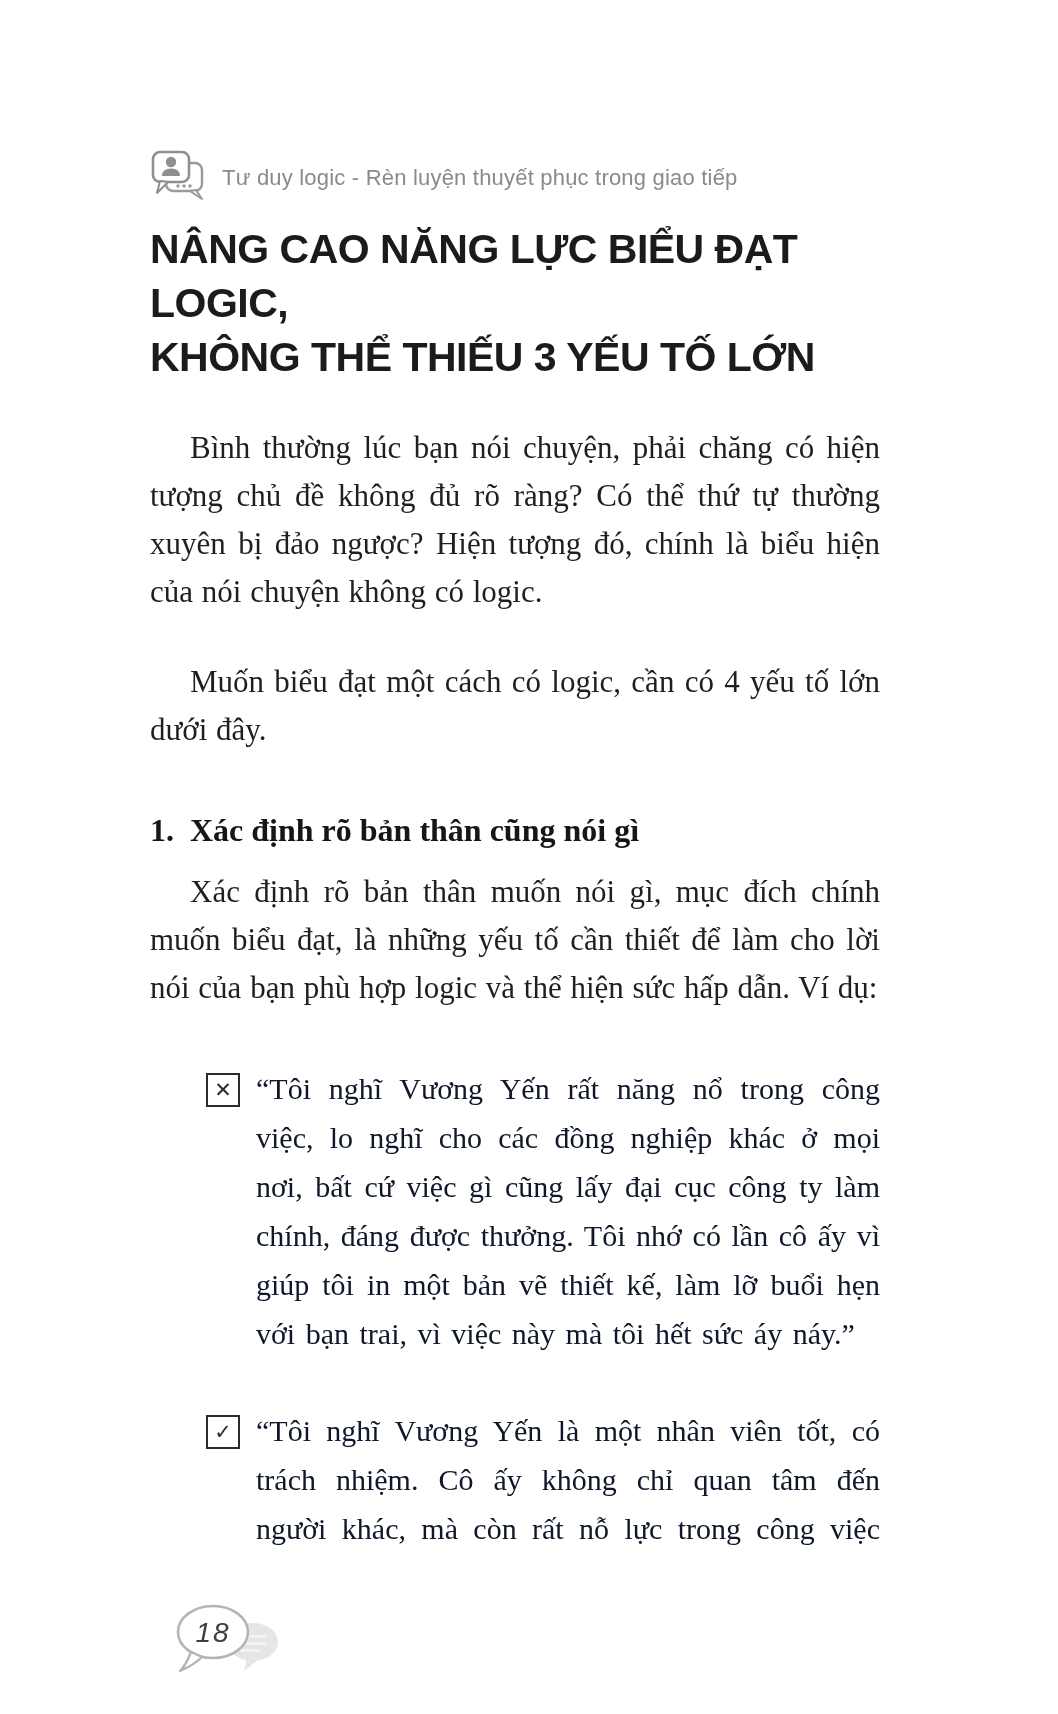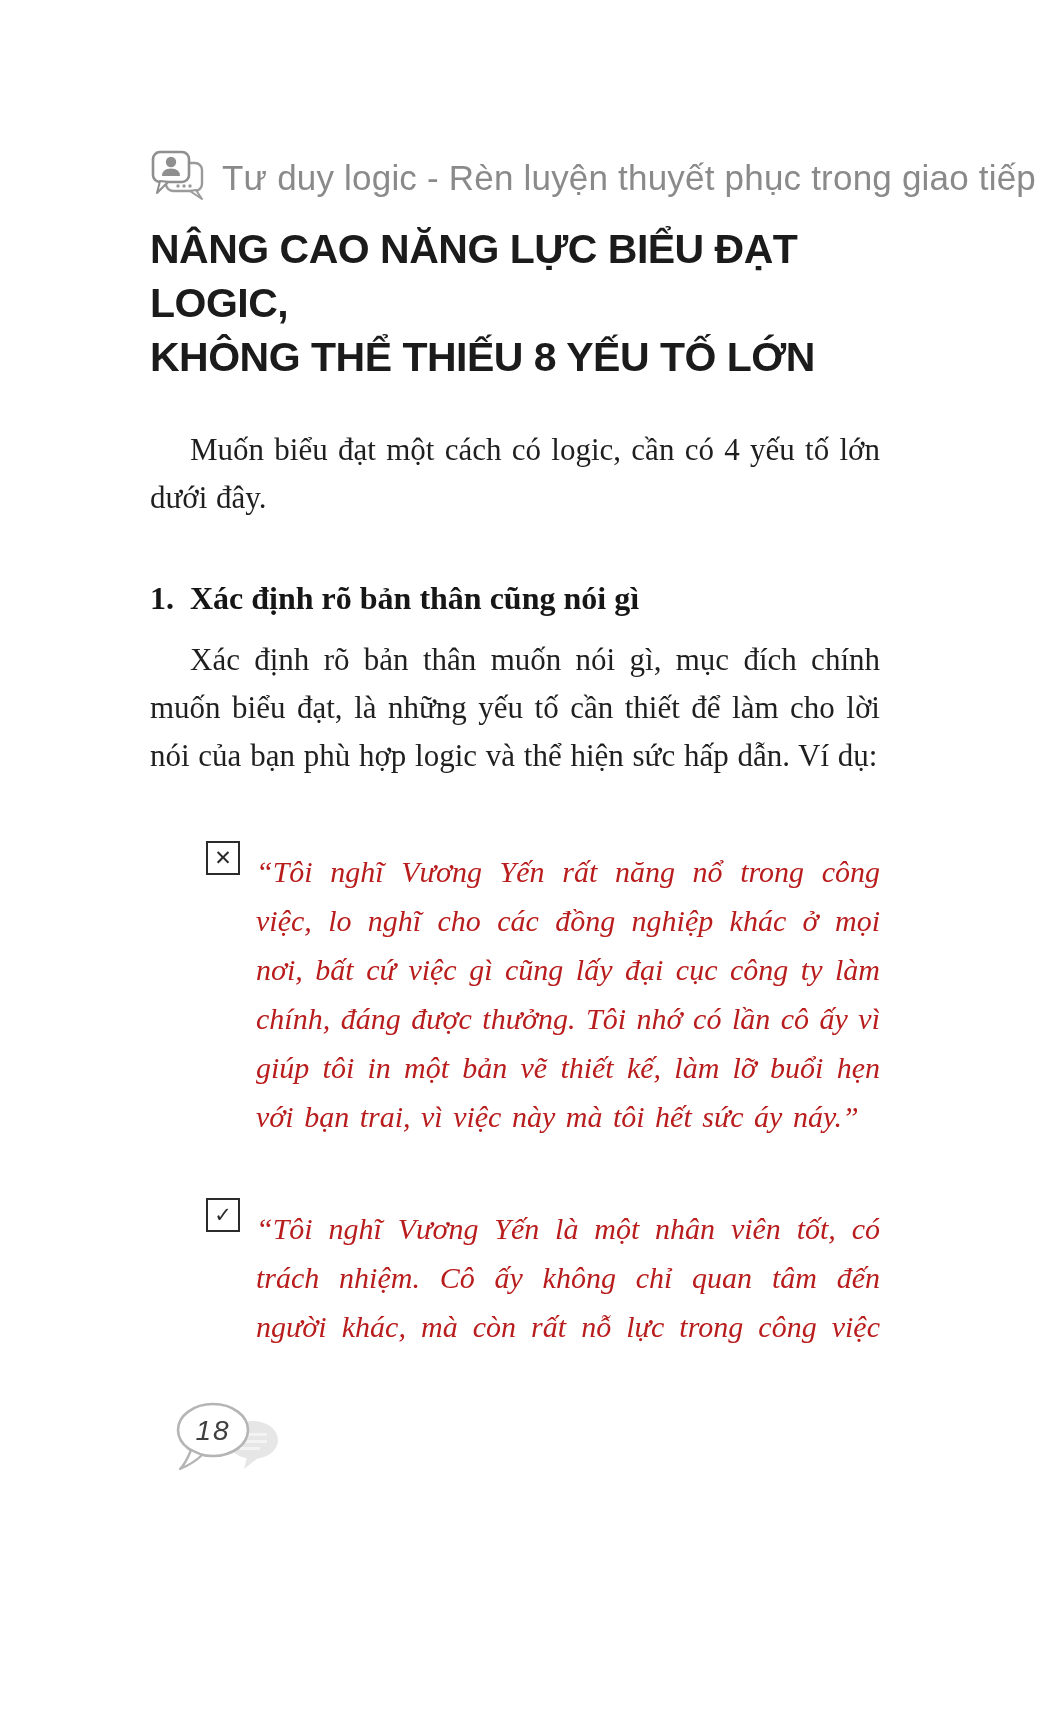--- a/index.html
+++ b/index.html
@@ -22,21 +22,21 @@
   
   .running-head {
     display: flex;
     align-items: center;
     gap: 14px;
     height: 56px;
   }
   .running-head .hicon { flex: 0 0 auto; }
   .running-head .htext {
     font-family: "Liberation Sans", "DejaVu Sans", sans-serif;
-    font-size: 35px;
+    font-size: 22px;
     color: #8a8a8a;
     letter-spacing: 0.2px;
     white-space: nowrap;
   }
 
   
   .chapter-title {
     margin-top: 16px;
     text-align: left;
     font-family: "Liberation Sans", "DejaVu Sans", sans-serif;
@@ -86,27 +86,25 @@
     align-items: center;
     justify-content: center;
     font-family: "DejaVu Sans", sans-serif;
     font-size: 21px;
     font-weight: 700;
     color: #2b2b2b;
     line-height: 1;
   }
   .example .etext {
     flex: 1 1 auto;
-    font-style: italic;
     font-size: 30px;
     line-height: 49px;
     text-align: justify;
     word-spacing: 3px;
-    color: #b91c1c;
-    margin-top: 15px;
+    color: #0f172a;
   }
   .example1 { margin-top: 52px; }
   .example2 { margin-top: 48px; }
   .example2 .etext { text-align-last: justify; }
 
   
   .folio {
     margin-top: 46px;
     display: flex;
     justify-content: flex-start;
@@ -132,23 +130,24 @@
         <circle cx="28" cy="37" r="1.7" fill="#9a9a9a"></circle>
         <circle cx="34" cy="37" r="1.7" fill="#9a9a9a"></circle>
         <circle cx="40" cy="37" r="1.7" fill="#9a9a9a"></circle>
       </svg>
     </span>
     <span class="htext">Tư duy logic - Rèn luyện thuyết phục trong giao tiếp</span>
   </div>
 
   <div class="chapter-title">
     <div>NÂNG CAO NĂNG LỰC BIỂU ĐẠT LOGIC,</div>
-    <div>KHÔNG THỂ THIẾU 8 YẾU TỐ LỚN</div>
+    <div>KHÔNG THỂ THIẾU 3 YẾU TỐ LỚN</div>
   </div>
 
+  <p class="para p1" style="margin-bottom:0;">Bình thường lúc bạn nói chuyện, phải chăng có hiện tượng chủ đề không đủ rõ ràng? Có thể thứ tự thường xuyên bị đảo ngược? Hiện tượng đó, chính là biểu hiện của nói chuyện không có logic.</p>
   <p class="para p2" style="margin-bottom:4px;">Muốn biểu đạt một cách có logic, cần có 4 yếu tố lớn dưới đây.</p>
 
   <div class="section-heading">
     <span>1.</span>
     <span>Xác định rõ bản thân cũng nói gì</span>
   </div>
 
   <p class="para p3" style="margin-bottom:16px;">Xác định rõ bản thân muốn nói gì, mục đích chính muốn biểu đạt, là những yếu tố cần thiết để làm cho lời nói của bạn phù hợp logic và thể hiện sức hấp dẫn. Ví dụ:</p>
 
   <div class="example example1">

